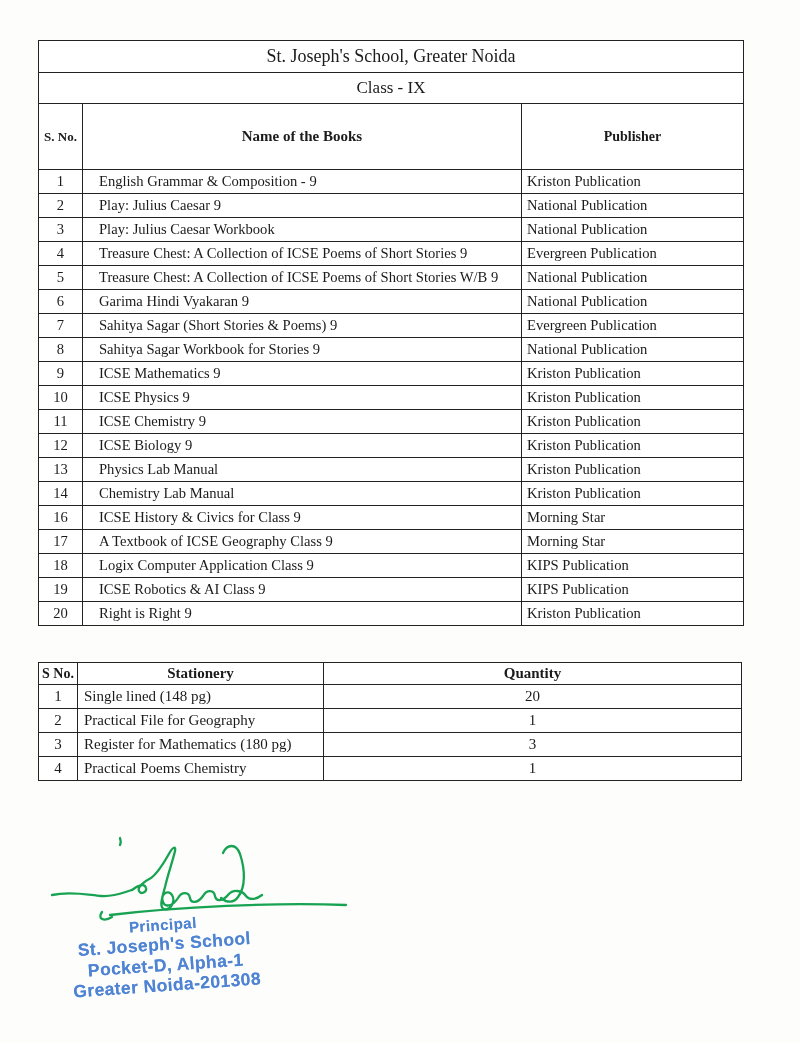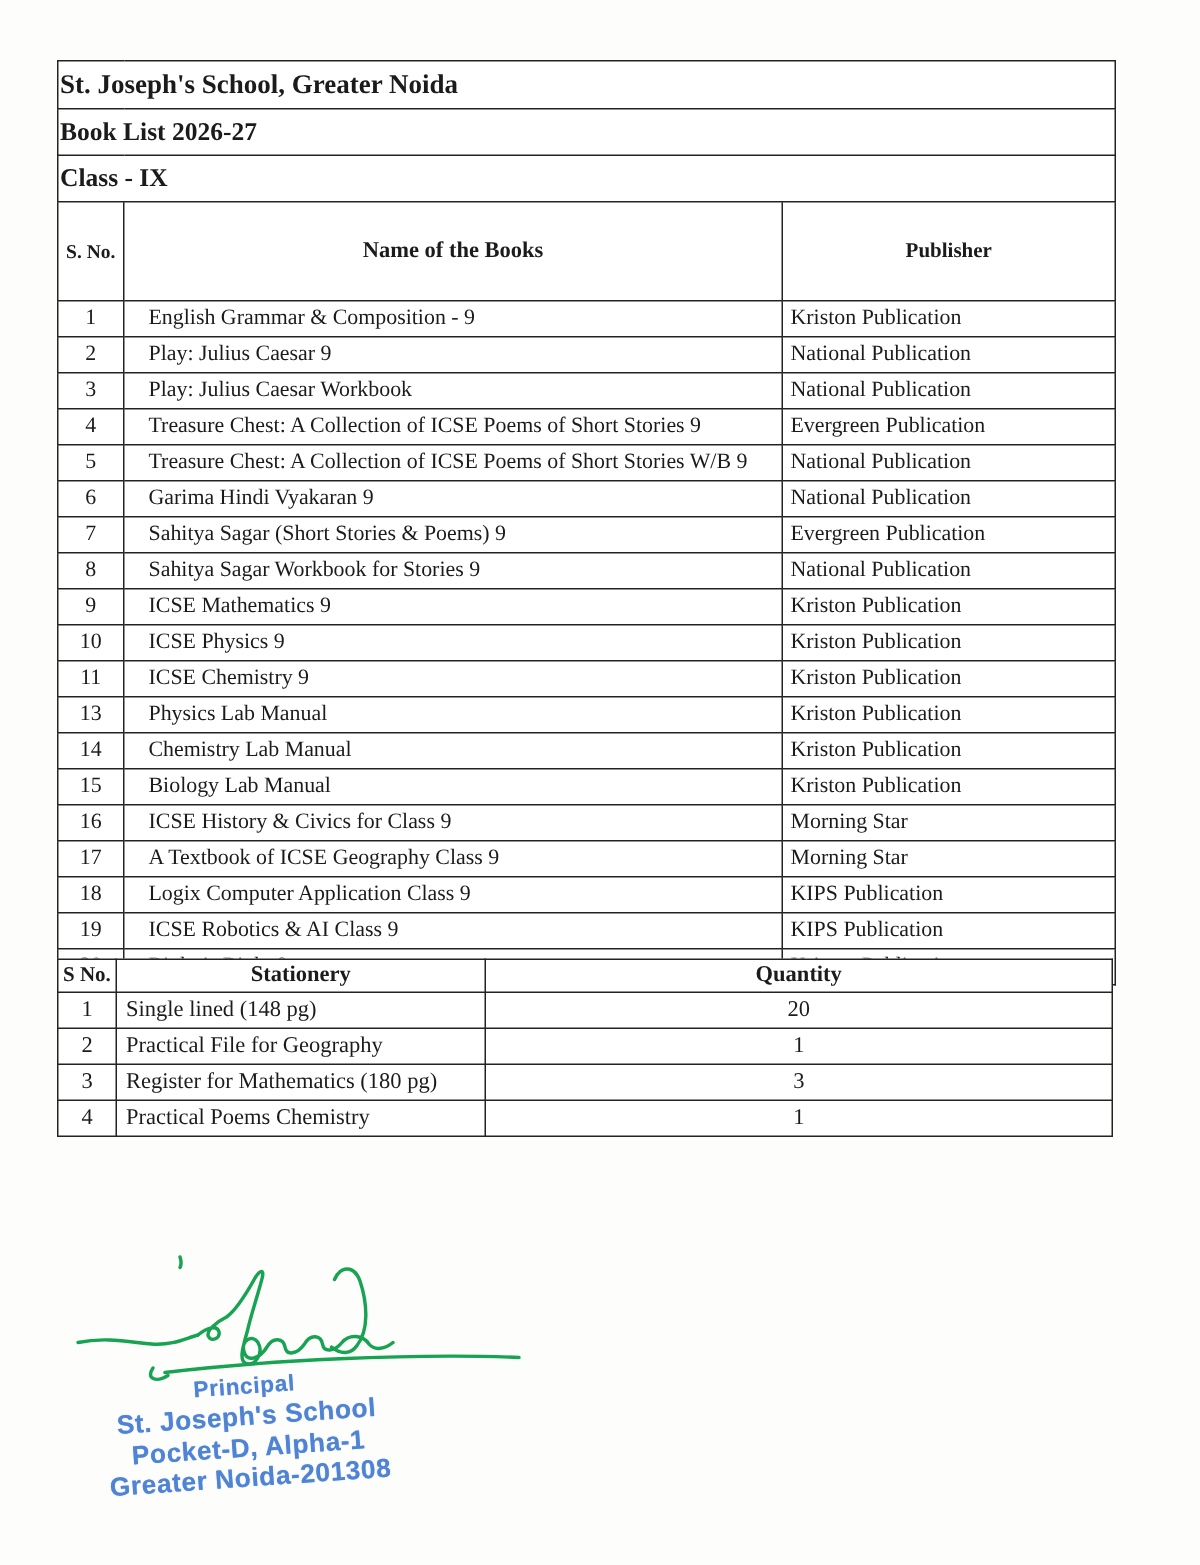--- a/index.html
+++ b/index.html
@@ -5,32 +5,32 @@
   html,body{margin:0;padding:0;background:#e8e8e8;}
   #page{
     position:relative;width:800px;height:1043px;margin:0 auto;
     background:#fdfdfc;overflow:hidden;
     font-family:"Liberation Serif","DejaVu Serif",serif;color:#1b1b1b;
   }
   table{border-collapse:collapse;table-layout:fixed;position:absolute;background:#fff;}
   td,th{border:1.6px solid #232323;overflow:hidden;white-space:nowrap;vertical-align:middle;}
   
   #book-table{left:38px;top:40px;width:705px;}
-  #book-table .title-row td{height:29px;font-weight:bold;font-size:18px;}
+  #book-table .title-row td{height:29px;text-align:center;font-weight:normal;font-size:18px;}
   #book-table .title-row.sub td{font-size:17px;height:28px;}
   #book-table .head-row th{height:63px;font-weight:bold;text-align:center;}
   .th-sno{font-size:13px;}
   .th-name{font-size:15px;margin-left:36px;}
   .th-pub{font-size:14px;}
   #book-table tbody td{height:21px;font-size:14.6px;}
   td.c-sno{text-align:center;font-size:15px;}
   td.c-name{padding-left:16px;}
   td.c-pub{padding-left:5px;font-size:15px;margin-left:17px;}
   
-  #stat-table{left:38px;top:639px;width:703px;}
+  #stat-table{left:38px;top:662px;width:703px;}
   #stat-table .head-row th{height:19px;font-weight:bold;font-size:15px;text-align:center;}
   #stat-table th.th-sno2{text-align:left;padding-left:3px;font-size:14px;}
   #stat-table tbody td{height:21px;font-size:15px;}
   td.c-item{padding-left:6px;}
   td.c-qty{text-align:center;}
   
   #signature{position:absolute;left:46px;top:832px;width:310px;height:102px;color:#17a351;pointer-events:none;}
   #stamp{
     position:absolute;left:55px;top:915px;width:220px;
     transform:rotate(-4deg);transform-origin:50% 50%;
@@ -50,23 +50,20 @@
     <colgroup>
         <col style="width:44px">
         <col style="width:439px">
         <col style="width:222px">
       </colgroup>
     <tbody>
       <tr class="title-row">
         <td colspan="3">St. Joseph's School, Greater Noida</td>
       </tr>
       <tr class="title-row sub">
-        <td colspan="3">Book List 2026-27</td>
-      </tr>
-      <tr class="title-row sub">
         <td colspan="3">Class - IX</td>
       </tr>
       <tr class="head-row">
         <th class="th-sno">S. No.</th>
         <th class="th-name">Name of the Books</th>
         <th class="th-pub">Publisher</th>
       </tr>
     </tbody>
     <tbody>
 
@@ -129,38 +126,38 @@
           <td class="c-name">ICSE Physics 9</td>
           <td class="c-pub">Kriston Publication</td>
         </tr>
 
         <tr>
           <td class="c-sno">11</td>
           <td class="c-name">ICSE Chemistry 9</td>
           <td class="c-pub">Kriston Publication</td>
         </tr>
 
+        <tr>
+          <td class="c-sno">12</td>
+          <td class="c-name">ICSE Biology 9</td>
+          <td class="c-pub">Kriston Publication</td>
+        </tr>
 
         <tr>
           <td class="c-sno">13</td>
           <td class="c-name">Physics Lab Manual</td>
           <td class="c-pub">Kriston Publication</td>
         </tr>
 
         <tr>
           <td class="c-sno">14</td>
           <td class="c-name">Chemistry Lab Manual</td>
           <td class="c-pub">Kriston Publication</td>
         </tr>
 
-        <tr>
-          <td class="c-sno">15</td>
-          <td class="c-name">Biology Lab Manual</td>
-          <td class="c-pub">Kriston Publication</td>
-        </tr>
 
         <tr>
           <td class="c-sno">16</td>
           <td class="c-name">ICSE History &amp; Civics for Class 9</td>
           <td class="c-pub">Morning Star</td>
         </tr>
 
         <tr>
           <td class="c-sno">17</td>
           <td class="c-name">A Textbook of ICSE Geography Class 9</td>

